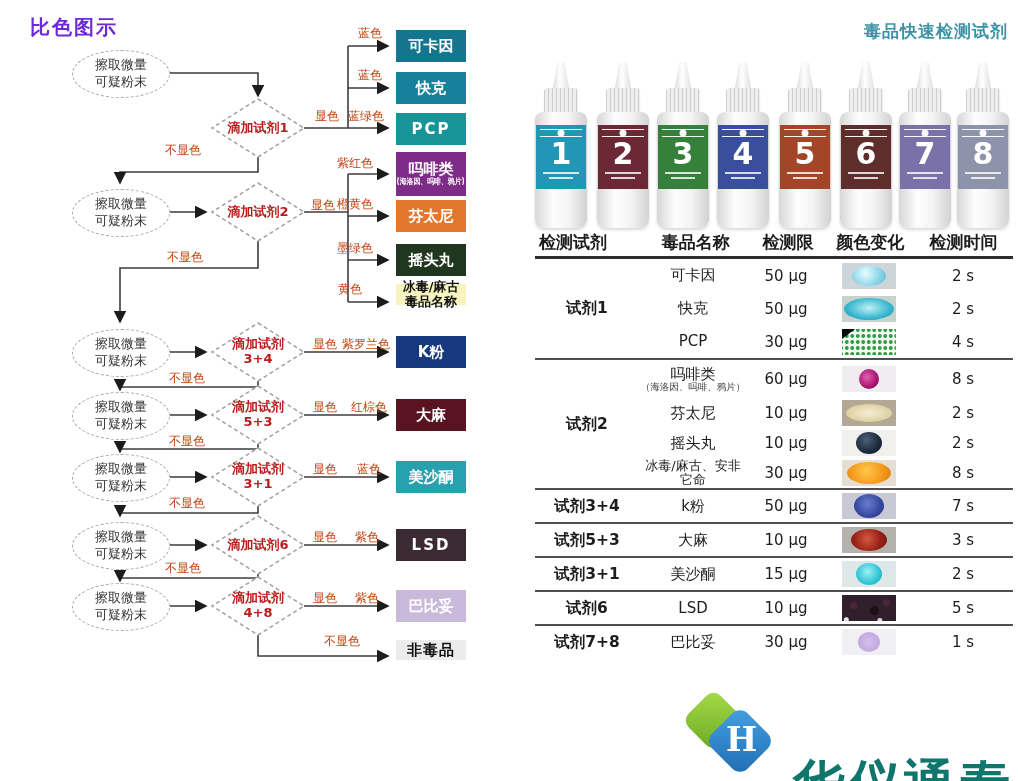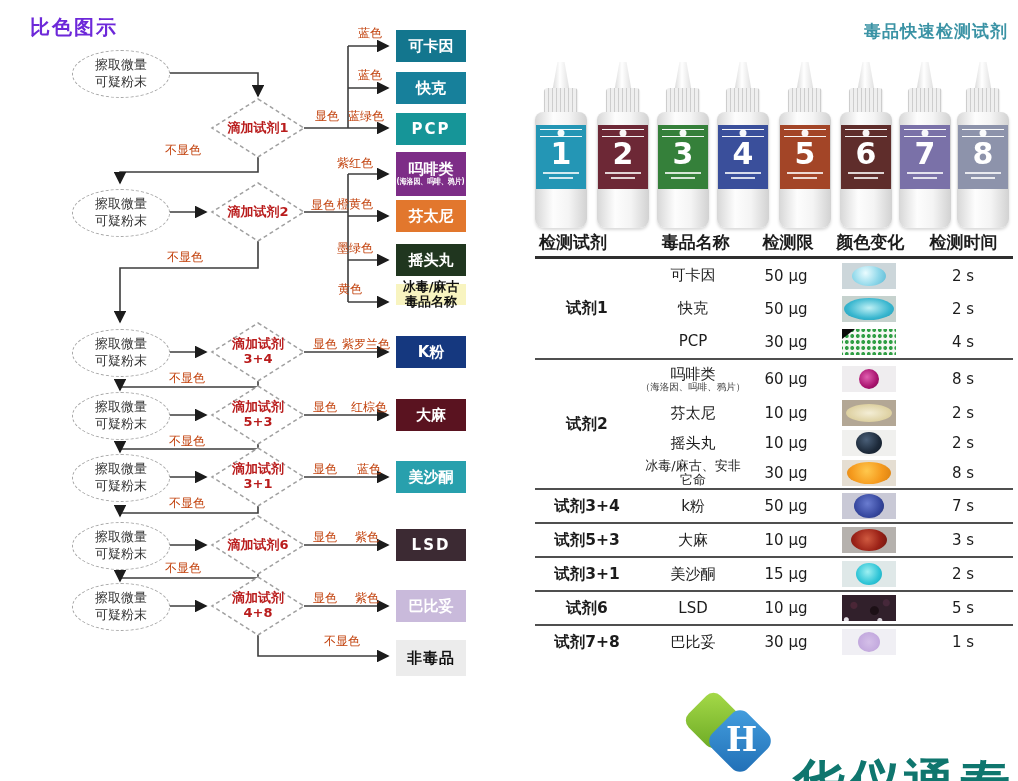--- a/index.html
+++ b/index.html
@@ -279,21 +279,21 @@
     </div>
   <div class="rbox rb-methadone" style="top:461px;height:32px">
       <span>美沙酮</span>
     </div>
   <div class="rbox rb-lsd" style="top:529px;height:32px">
       <span>LSD</span>
     </div>
   <div class="rbox rb-barbital" style="top:590px;height:32px">
       <span>巴比妥</span>
     </div>
-  <div class="rbox rb-nondrug" style="top:640px;height:36px">
+  <div class="rbox rb-nondrug" style="top:640px;height:20px">
       <span>非毒品</span>
     </div>
 
   <div class="bottle" style="left:535px">
       <div class="nib"></div>
       <div class="cap"></div>
       <div class="bbody">
         <div class="blabel lb1">
           <div class="stripes">
             <span class="emblem"></span>

